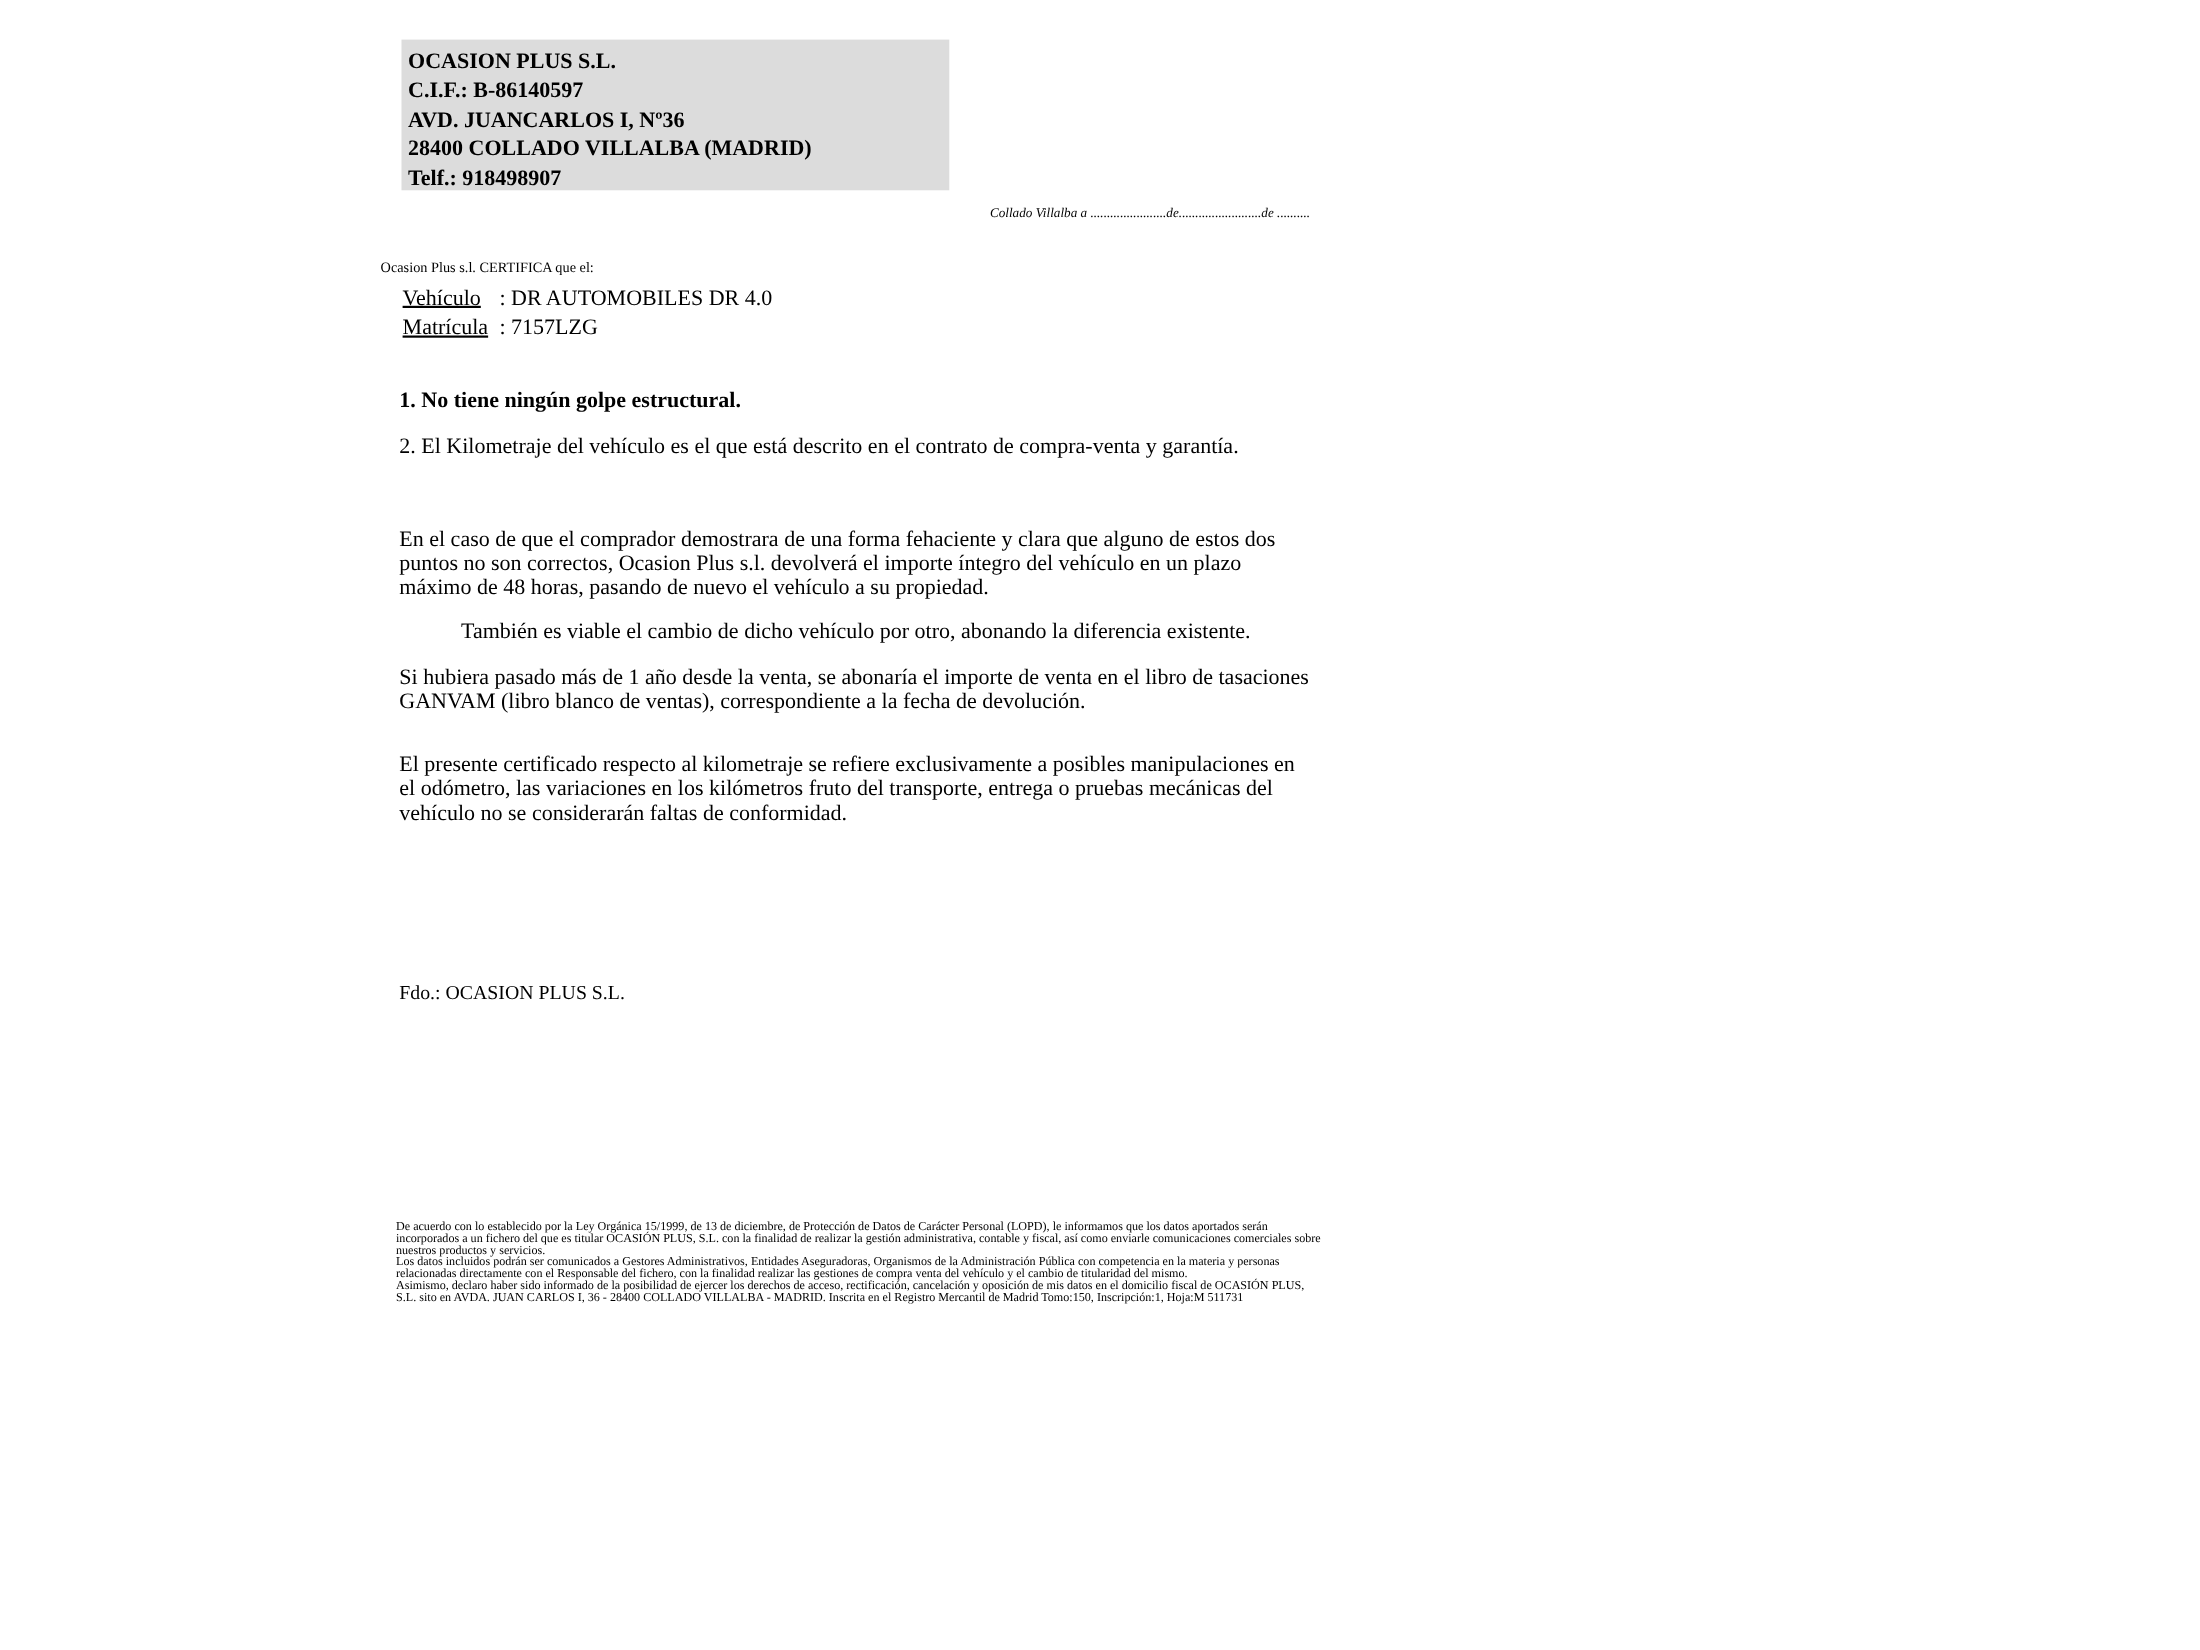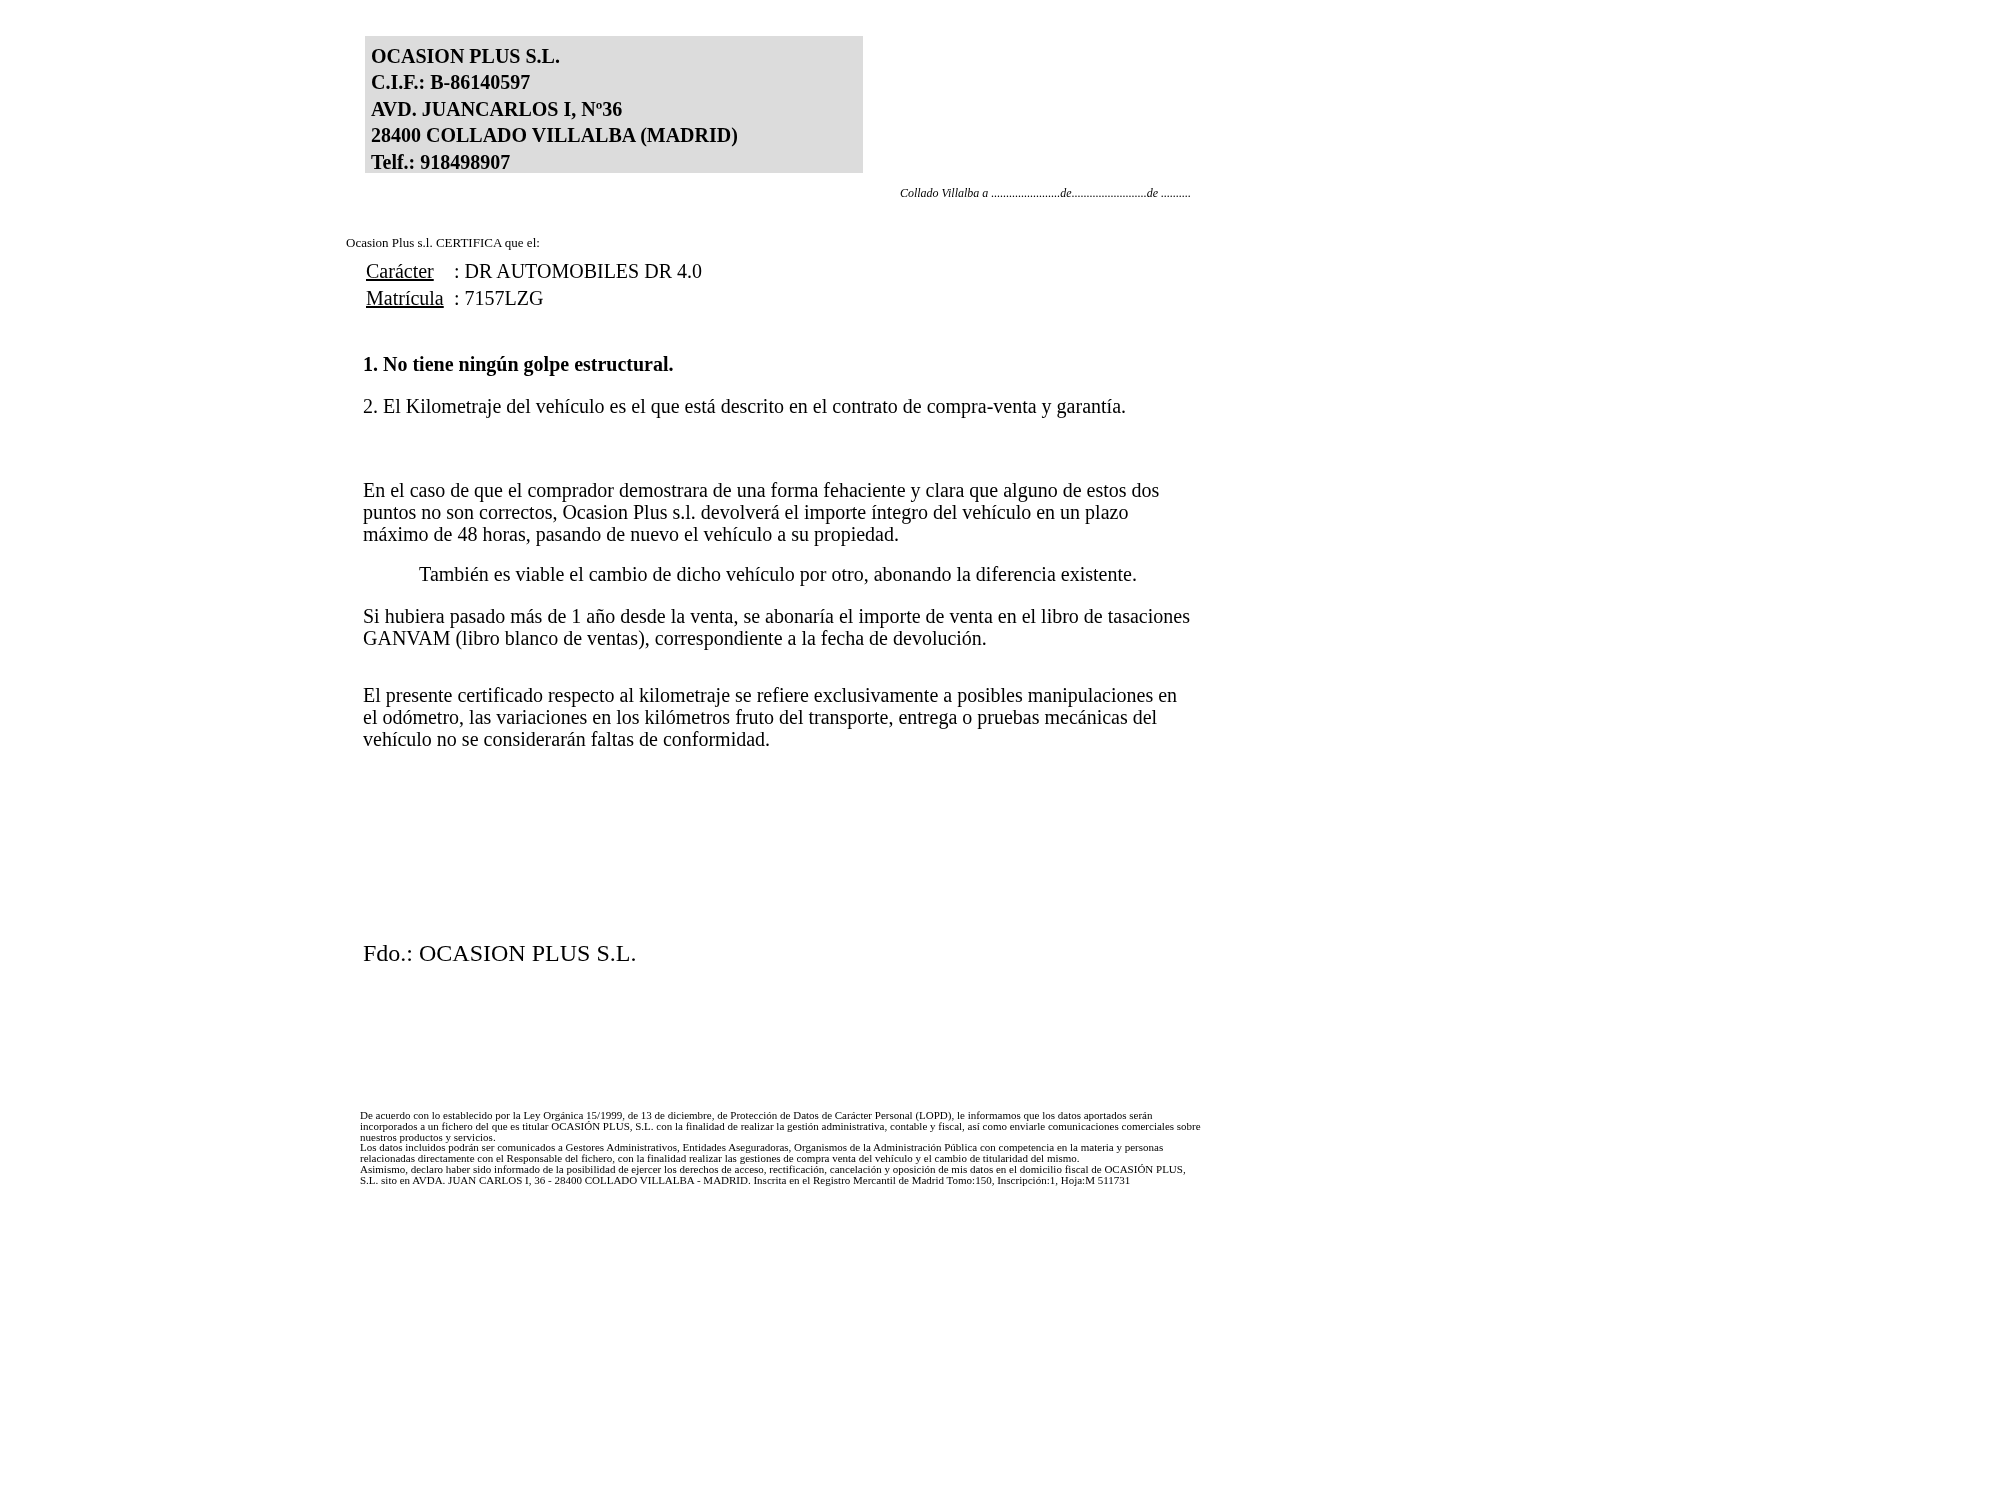--- a/index.html
+++ b/index.html
@@ -70,22 +70,22 @@
   .body-para {
     position: absolute;
     left: 363px;
     width: 830px;
     font-size: 20px;
     line-height: 22px;
   }
   .signature {
     position: absolute;
     left: 363px;
-    top: 940px;
-    font-size: 24px;
+    top: 892px;
+    font-size: 18px;
   }
   .legal {
     position: absolute;
     left: 360px;
     top: 1110px;
     width: 842px;
     font-size: 11px;
     line-height: 10.8px;
   }
   .legal p { margin: 0; }
@@ -101,21 +101,21 @@
     <div>AVD. JUANCARLOS I, Nº36</div>
     <div>28400 COLLADO VILLALBA (MADRID)</div>
     <div>Telf.: 918498907</div>
   </div>
 
   <div class="date-line">Collado Villalba a .......................de.........................de ..........</div>
 
   <div class="cert-intro">Ocasion Plus s.l. CERTIFICA que el:</div>
 
   <div class="cert-line" style="top: 260px;">
-    <span class="label-wrap"><span class="u">Carácter</span></span><span>: DR AUTOMOBILES DR 4.0</span>
+    <span class="label-wrap"><span class="u">Vehículo</span></span><span>: DR AUTOMOBILES DR 4.0</span>
   </div>
 
   <div class="cert-line" style="top: 287px;">
     <span class="label-wrap"><span class="u">Matrícula</span></span><span>: 7157LZG</span>
   </div>
 
   <div class="clause" style="top: 353px; font-weight: bold;">1. No tiene ningún golpe estructural.</div>
   <div class="clause" style="top: 395px;">2. El Kilometraje del vehículo es el que está descrito en el contrato de compra-venta y garantía.</div>
 
   <div class="body-para" style="top: 479px;">En el caso de que el comprador demostrara de una forma fehaciente y clara que alguno de estos dos puntos no son correctos, Ocasion Plus s.l. devolverá el importe íntegro del vehículo en un plazo máximo de 48 horas, pasando de nuevo el vehículo a su propiedad.</div>

